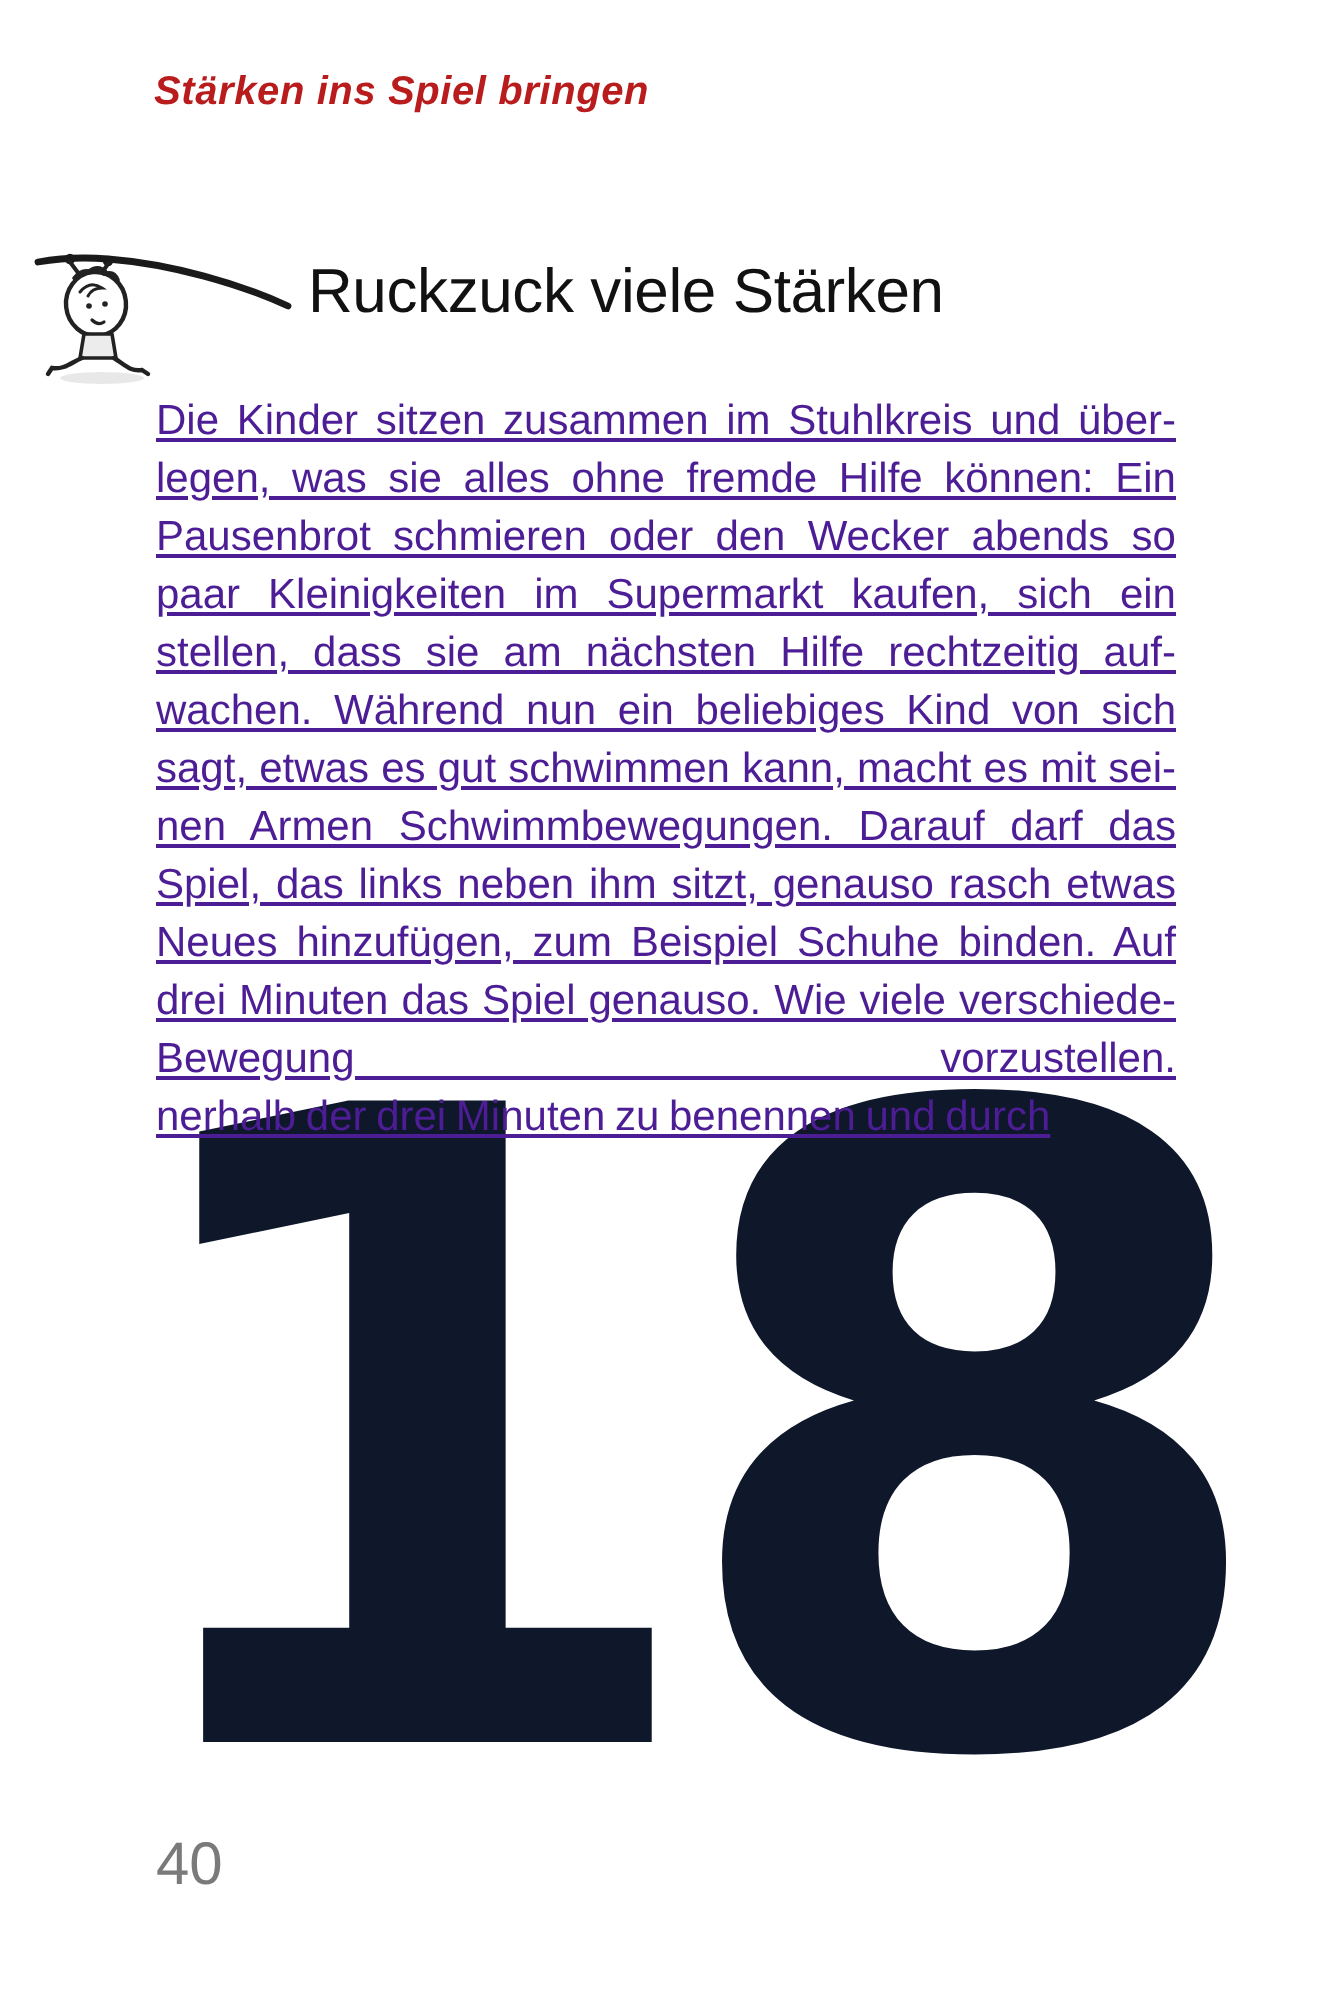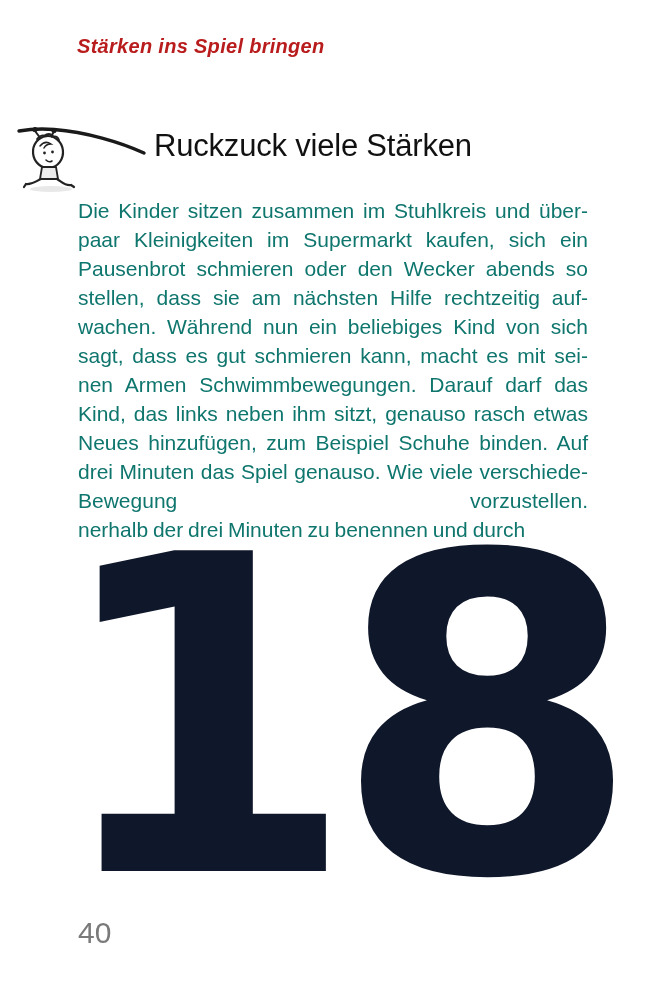--- a/index.html
+++ b/index.html
@@ -71,22 +71,23 @@
 
   
   .body-text {
     position: absolute;
     left: 78px;
     top: 196px;
     width: 510px;
     z-index: 1;
     font-size: 21px;
     line-height: 29px;
-    color: #0f766e;
+    color: #4c1d95;
     word-spacing: -1px;
+    text-decoration: underline;
   }
   .body-line {
     text-align: justify;
     text-align-last: justify;
     white-space: normal;
     height: 29px;
   }
   .body-line:last-child {
     text-align-last: left;
   }
@@ -139,27 +140,28 @@
       <path d="M28,51 L26,63 L44,63 L42,51 Z" fill="#ececec" stroke="#222" stroke-width="1.8" stroke-linejoin="round"></path>
 
       <path d="M27,63 C 22,65 18,69 12,68 l-2,3" fill="none" stroke="#222" stroke-width="2.2" stroke-linecap="round"></path>
       <path d="M43,63 C 48,66 51,70 57,69 l3,2" fill="none" stroke="#222" stroke-width="2.2" stroke-linecap="round"></path>
     </svg>
     <h1 class="chapter-title">Ruckzuck viele Stärken</h1>
   </div>
 
   <div class="body-text">
       <div class="body-line">Die Kinder sitzen zusammen im Stuhlkreis und über-</div>
+      <div class="body-line">legen, was sie alles ohne fremde Hilfe können: Ein</div>
+      <div class="body-line">Pausenbrot schmieren oder den Wecker abends so</div>
       <div class="body-line">paar Kleinigkeiten im Supermarkt kaufen, sich ein</div>
-      <div class="body-line">Pausenbrot schmieren oder den Wecker abends so</div>
       <div class="body-line">stellen, dass sie am nächsten Hilfe rechtzeitig auf-</div>
       <div class="body-line">wachen. Während nun ein beliebiges Kind von sich</div>
-      <div class="body-line">sagt, dass es gut schmieren kann, macht es mit sei-</div>
+      <div class="body-line">sagt, etwas es gut schwimmen kann, macht es mit sei-</div>
       <div class="body-line">nen Armen Schwimmbewegungen. Darauf darf das</div>
-      <div class="body-line">Kind, das links neben ihm sitzt, genauso rasch etwas</div>
+      <div class="body-line">Spiel, das links neben ihm sitzt, genauso rasch etwas</div>
       <div class="body-line">Neues hinzufügen, zum Beispiel Schuhe binden. Auf</div>
       <div class="body-line">drei Minuten das Spiel genauso. Wie viele verschiede-</div>
       <div class="body-line">Bewegung vorzustellen.</div>
       <div class="body-line">nerhalb der drei Minuten zu benennen und durch</div>
     </div>
 
   <div class="page-number">40</div>
 
 </div>
 

